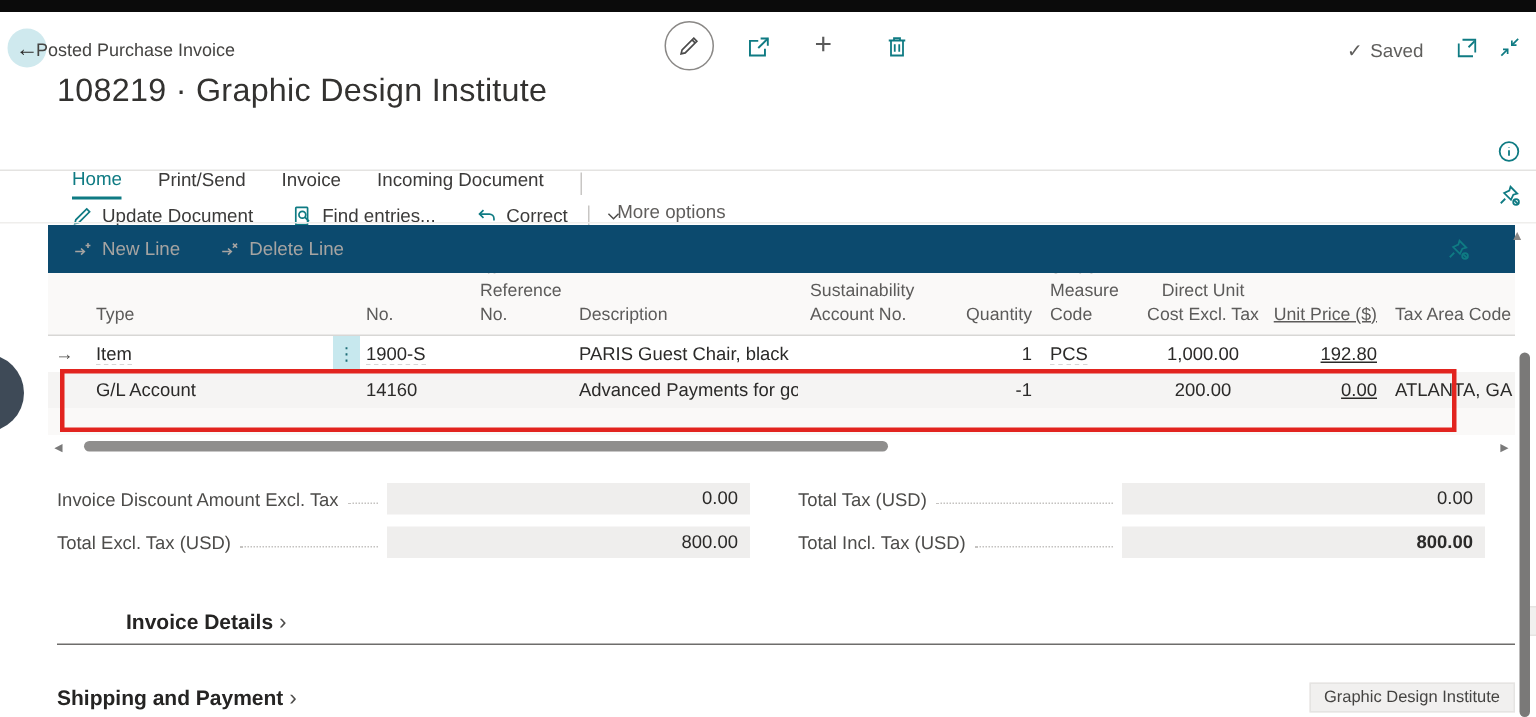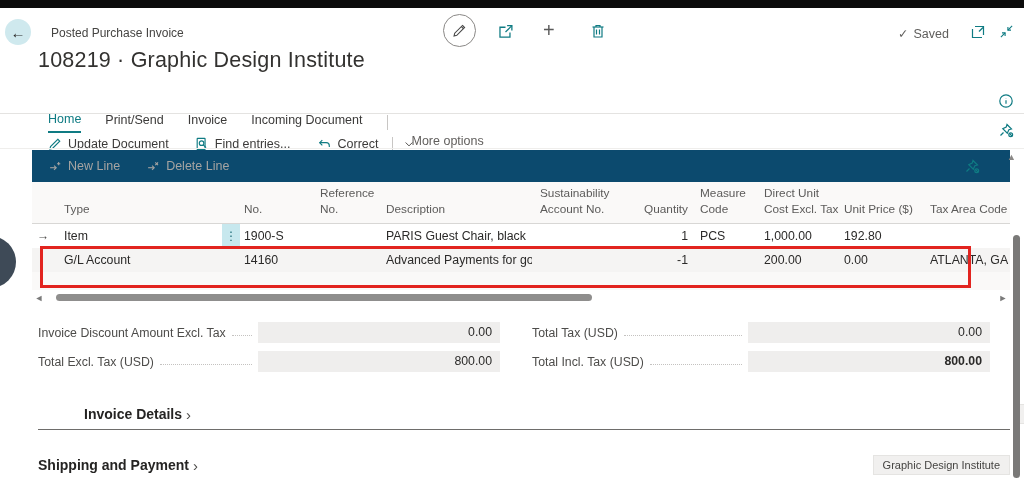--- a/index.html
+++ b/index.html
@@ -12,21 +12,21 @@
   .abs { position:absolute; }
   svg { display:block; }
 
   
   .topbar { left:0; top:0; width:1024px; height:8px; background:#0b0b0b; }
 
   
   .back-btn { left:5px; top:19px; width:26px; height:26px; border-radius:50%;
     background:#cfe9ee; display:flex; align-items:center; justify-content:center;
     font-size:15px; color:#2b2a29; cursor:pointer; }
-  .caption { left:51px; top:26px; font-size:12px; color:#454442; }
+  .caption { left:24px; top:26px; font-size:12px; color:#454442; }
   .hdr-icon { color:#0f7b83; cursor:pointer; }
   .pencil-circle { left:443px; top:14px; width:33px; height:33px; border:1px solid #8a8886;
     border-radius:50%; display:flex; align-items:center; justify-content:center; color:#4a4a4a; cursor:pointer; }
   .plus-glyph { left:543px; top:19px; font-size:20px; font-weight:300; color:#5a5a5a; cursor:pointer; }
   .saved { left:898px; top:26px; font-size:12.5px; color:#5f5e5c; display:flex; gap:5px; align-items:center; }
   .saved .chk { color:#5f5e5c; }
 
   .page-title { left:38px; top:48px; font-size:21.5px; color:#333230; letter-spacing:.2px; }
 
   
@@ -60,22 +60,22 @@
   .cell { overflow:hidden; white-space:nowrap; }
   .c0 { width:22px; text-align:center; color:#4d4c4a; }
   .c1 { width:168px; padding-left:10px; }
   .c2 { width:18px; text-align:center; }
   .c3 { width:72px; padding-left:4px; }
   .c4 { width:70px; padding-left:8px; white-space:normal; }
   .c5 { width:150px; padding-left:4px; }
   .c6 { width:100px; padding-left:8px; white-space:normal;margin-top:44px; }
   .c7 { width:60px; padding-right:4px; text-align:right; white-space:normal; }
   .c8 { width:72px; padding-left:8px; white-space:normal; }
-  .c9 { width:80px; padding-right:4px; text-align:left; white-space:normal; }
-  .c10 { width:78px; padding-right:4px; text-align:left; white-space:normal; }
+  .c9 { width:80px; padding-right:4px; text-align:center; white-space:normal; }
+  .c10 { width:78px; padding-right:4px; text-align:right; white-space:normal;text-decoration:underline; }
   .c11 { width:88px; padding-left:8px; }
   .grid-link { border-bottom:1px dashed #5f5e5d; cursor:pointer; }
   .menu-cell { background:#c7e8ee; color:#1f6d77; height:100%; display:flex;
     align-items:center; justify-content:center; font-size:12px; cursor:pointer; }
 
   
   .red-rect { left:40px; top:246px; width:931px; height:42px;
     border:3px solid #e2241f; pointer-events:none; z-index:40; }
   .navy-dot { left:-36px; top:236px; width:52px; height:52px; border-radius:50%;
     background:#3e4a57; z-index:50; cursor:pointer; }

